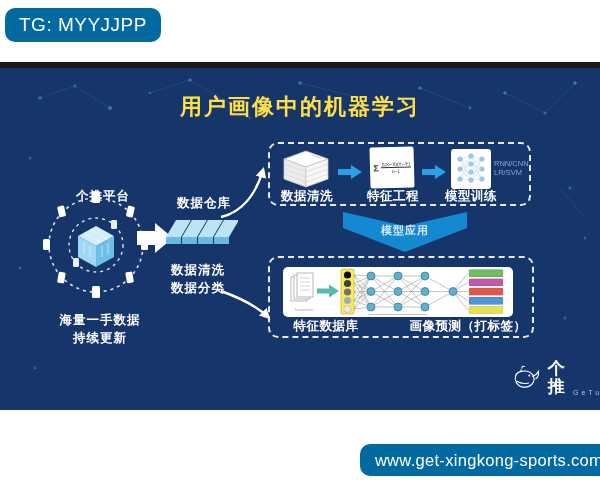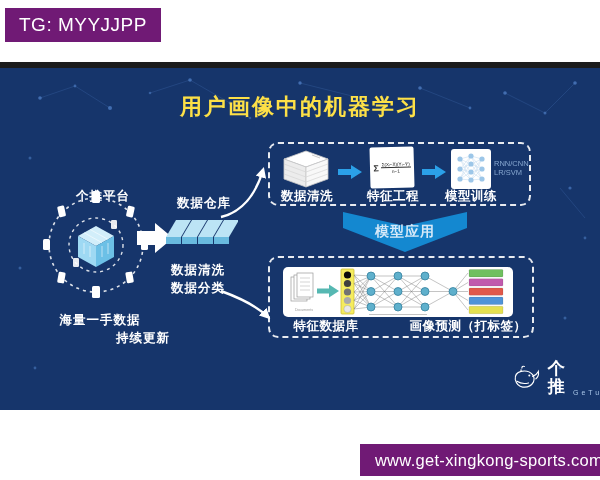--- a/index.html
+++ b/index.html
@@ -2,22 +2,22 @@
 <html><head>
 <meta charset="utf-8">
 <style>
   html,body{margin:0;padding:0;}
   body{
     width:600px;height:480px;position:relative;overflow:hidden;
     background:#ffffff;
     font-family:"Liberation Sans", sans-serif;
   }
   .badge{
-    position:absolute;background:#701a75;color:#ffffff;
-    display:flex;align-items:center;
+    position:absolute;background:#0369a1;color:#ffffff;
+    display:flex;align-items:center;border-radius:10px;
   }
   #tg-badge{left:5px;top:8px;height:34px;padding:0 14px;font-size:19px;letter-spacing:.5px;}
   #site-badge{left:328px;top:444px;width:258px;height:32px;justify-content:center;font-size:16.5px;letter-spacing:.3px;margin-left:32px;}
 
   .slide{
     position:absolute;left:0;top:62px;width:600px;height:348px;
     background:#16356B;border-top:6px solid #1B1B1B;box-sizing:border-box;
   }
   .slide *{box-sizing:border-box;}
   .deco{position:absolute;left:0;top:0;width:600px;height:342px;pointer-events:none;}
@@ -27,21 +27,21 @@
     color:#fde047;font-size:22px;font-weight:700;letter-spacing:2px;
   }
   .lbl{
     position:absolute;color:#ffffff;font-size:12.5px;font-weight:600;
     text-align:center;letter-spacing:1px;white-space:nowrap;
   }
   
   #platform-label{left:48px;top:120px;width:110px;}
   #radar{position:absolute;left:41px;top:122px;}
   #caption1{left:30px;top:244px;width:140px;}
-  #caption2{left:30px;top:262px;width:140px;text-align:right;}
+  #caption2{left:30px;top:262px;width:140px;}
   #big-white-arrow{position:absolute;left:137px;top:155px;}
 
   
   #warehouse-label{left:158px;top:127px;width:92px;}
   #curve-up{position:absolute;left:218px;top:94px;}
   #slabs{position:absolute;left:166px;top:152px;}
   #clean-label{left:152px;top:194px;width:92px;}
   #classify-label{left:152px;top:212px;width:92px;}
   #curve-down{position:absolute;left:218px;top:220px;}
 
@@ -68,21 +68,21 @@
   .fraction .den{font-size:4.6px;padding-top:.5px;}
   #feature-label{left:88px;top:44px;width:70px;}
   #model-icon{
     position:absolute;left:181px;top:5px;width:40px;height:40px;background:#fff;
     border-radius:3px;display:flex;align-items:center;justify-content:center;
   }
   #model-label{left:166px;top:44px;width:70px;}
   .algos{position:absolute;left:224px;top:15px;color:#86A6CF;font-size:7.5px;line-height:9px;text-align:left;}
 
   #apply-arrow{position:absolute;left:343px;top:142px;width:124px;height:44px;}
-  #apply-label{left:343px;top:155px;width:124px;color:#D6E9F8;font-size:14px;letter-spacing:1px;}
+  #apply-label{left:343px;top:155px;width:124px;color:#D6E9F8;font-size:11px;letter-spacing:1px;}
 
   #nn-panel{
     position:absolute;left:13px;top:9px;width:230px;height:50px;background:#fff;
     border-radius:5px;overflow:hidden;
   }
   #featuredb-label{left:6px;top:60px;width:100px;}
   #predict-label{left:132px;top:60px;width:132px;}
 
   .logo{position:absolute;left:512px;top:292px;display:flex;align-items:center;gap:6px;}
   .logo-text{display:flex;flex-direction:row;align-items:flex-end;}

